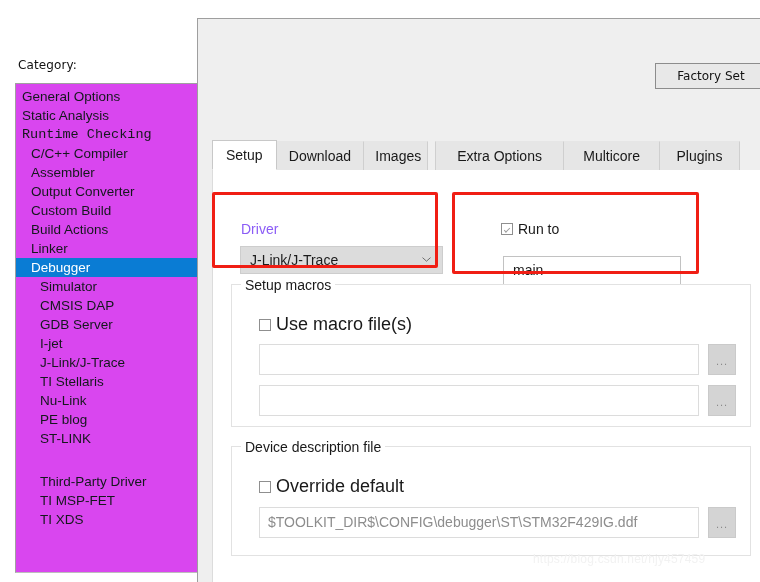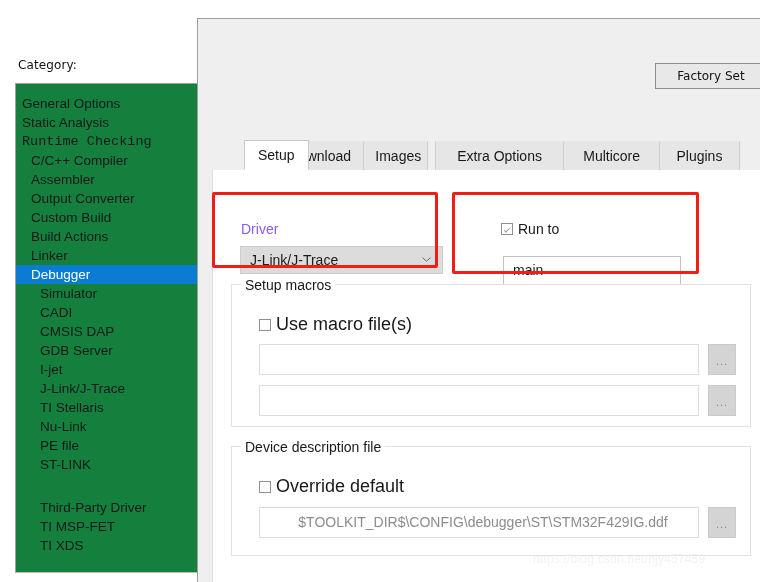--- a/index.html
+++ b/index.html
@@ -33,27 +33,27 @@
     font-size: 12px;
     color: #111;
     letter-spacing: .1px;
   }
   #category-list {
     position: absolute;
     left: 15px;
     top: 83px;
     width: 199px;
     height: 490px;
-    background: #15803d;
+    background: #d946ef;
     border: 1px solid #a0a0a0;
     border-right-color: #bdbdbd;
     border-bottom-color: #bdbdbd;
     box-sizing: border-box;
     overflow: hidden;
-    padding-top: 10px;
+    padding-top: 3px;
   }
   .cat-item {
     height: 19px;
     line-height: 19px;
     font-size: 13.5px;
     color: #14181c;
     padding-left: 6px;
     white-space: nowrap;
   }
   .cat-item.selected {
@@ -124,21 +124,20 @@
     padding: 0 11px;
   }
   .tab.active {
     background: #ffffff;
     border-left: 1px solid #c8c8c8;
     border-right: 1px solid #c8c8c8;
     border-top: 1px solid #c8c8c8;
     border-bottom: 1px solid #ffffff;
     height: 30px;
     z-index: 3;
-    margin-left: 32px;
   }
 
   
   #tabpage {
     position: absolute;
     left: 14px;
     top: 151px;
     right: 0;
     bottom: 0;
     background: #ffffff;
@@ -310,28 +309,27 @@
       <div class="cat-item" style="padding-left: 6px;"><span>Static Analysis</span></div>
       <div class="cat-item" style="padding-left: 6px; font-family: Liberation Mono, monospace;"><span>Runtime Checking</span></div>
       <div class="cat-item" style="padding-left: 15px;"><span>C/C++ Compiler</span></div>
       <div class="cat-item" style="padding-left: 15px;"><span>Assembler</span></div>
       <div class="cat-item" style="padding-left: 15px;"><span>Output Converter</span></div>
       <div class="cat-item" style="padding-left: 15px;"><span>Custom Build</span></div>
       <div class="cat-item" style="padding-left: 15px;"><span>Build Actions</span></div>
       <div class="cat-item" style="padding-left: 15px;"><span>Linker</span></div>
       <div class="cat-item selected" style="padding-left: 15px;"><span>Debugger</span></div>
       <div class="cat-item" style="padding-left: 24px;"><span>Simulator</span></div>
-      <div class="cat-item" style="padding-left: 24px;"><span>CADI</span></div>
       <div class="cat-item" style="padding-left: 24px;"><span>CMSIS DAP</span></div>
       <div class="cat-item" style="padding-left: 24px;"><span>GDB Server</span></div>
       <div class="cat-item" style="padding-left: 24px;"><span>I-jet</span></div>
       <div class="cat-item" style="padding-left: 24px;"><span>J-Link/J-Trace</span></div>
       <div class="cat-item" style="padding-left: 24px;"><span>TI Stellaris</span></div>
       <div class="cat-item" style="padding-left: 24px;"><span>Nu-Link</span></div>
-      <div class="cat-item" style="padding-left: 24px;"><span>PE file</span></div>
+      <div class="cat-item" style="padding-left: 24px;"><span>PE blog</span></div>
       <div class="cat-item" style="padding-left: 24px;"><span>ST-LINK</span></div>
       <div class="cat-item" style="padding-left: 24px; margin-top: 24px;"><span>Third-Party Driver</span></div>
       <div class="cat-item" style="padding-left: 24px;"><span>TI MSP-FET</span></div>
       <div class="cat-item" style="padding-left: 24px;"><span>TI XDS</span></div>
     </div>
 </div>
 
 <div id="right-pane">
   <div id="right-pane-inner">
 
@@ -386,21 +384,21 @@
         <span>...</span>
       </div>
 
       <div class="groupbox" style="left:18px; top:276px; width:520px; height:110px;"></div>
       <div class="group-title" style="left:28px; top:269px;">Device description file</div>
 
       <div class="chk-row" style="left:46px; top:306px;">
         <span class="cb"></span><span>Override default</span>
       </div>
 
-      <div class="txtfield" style="left:46px; top:337px; width:440px; height:31px;text-align:center;">
+      <div class="txtfield" style="left:46px; top:337px; width:440px; height:31px;">
         <span>$TOOLKIT_DIR$\CONFIG\debugger\ST\STM32F429IG.ddf</span>
       </div>
       <div class="browsebtn" style="left:495px; top:337px; width:28px; height:31px;">
         <span>...</span>
       </div>
 
     </div>
   </div>
 </div>
 

